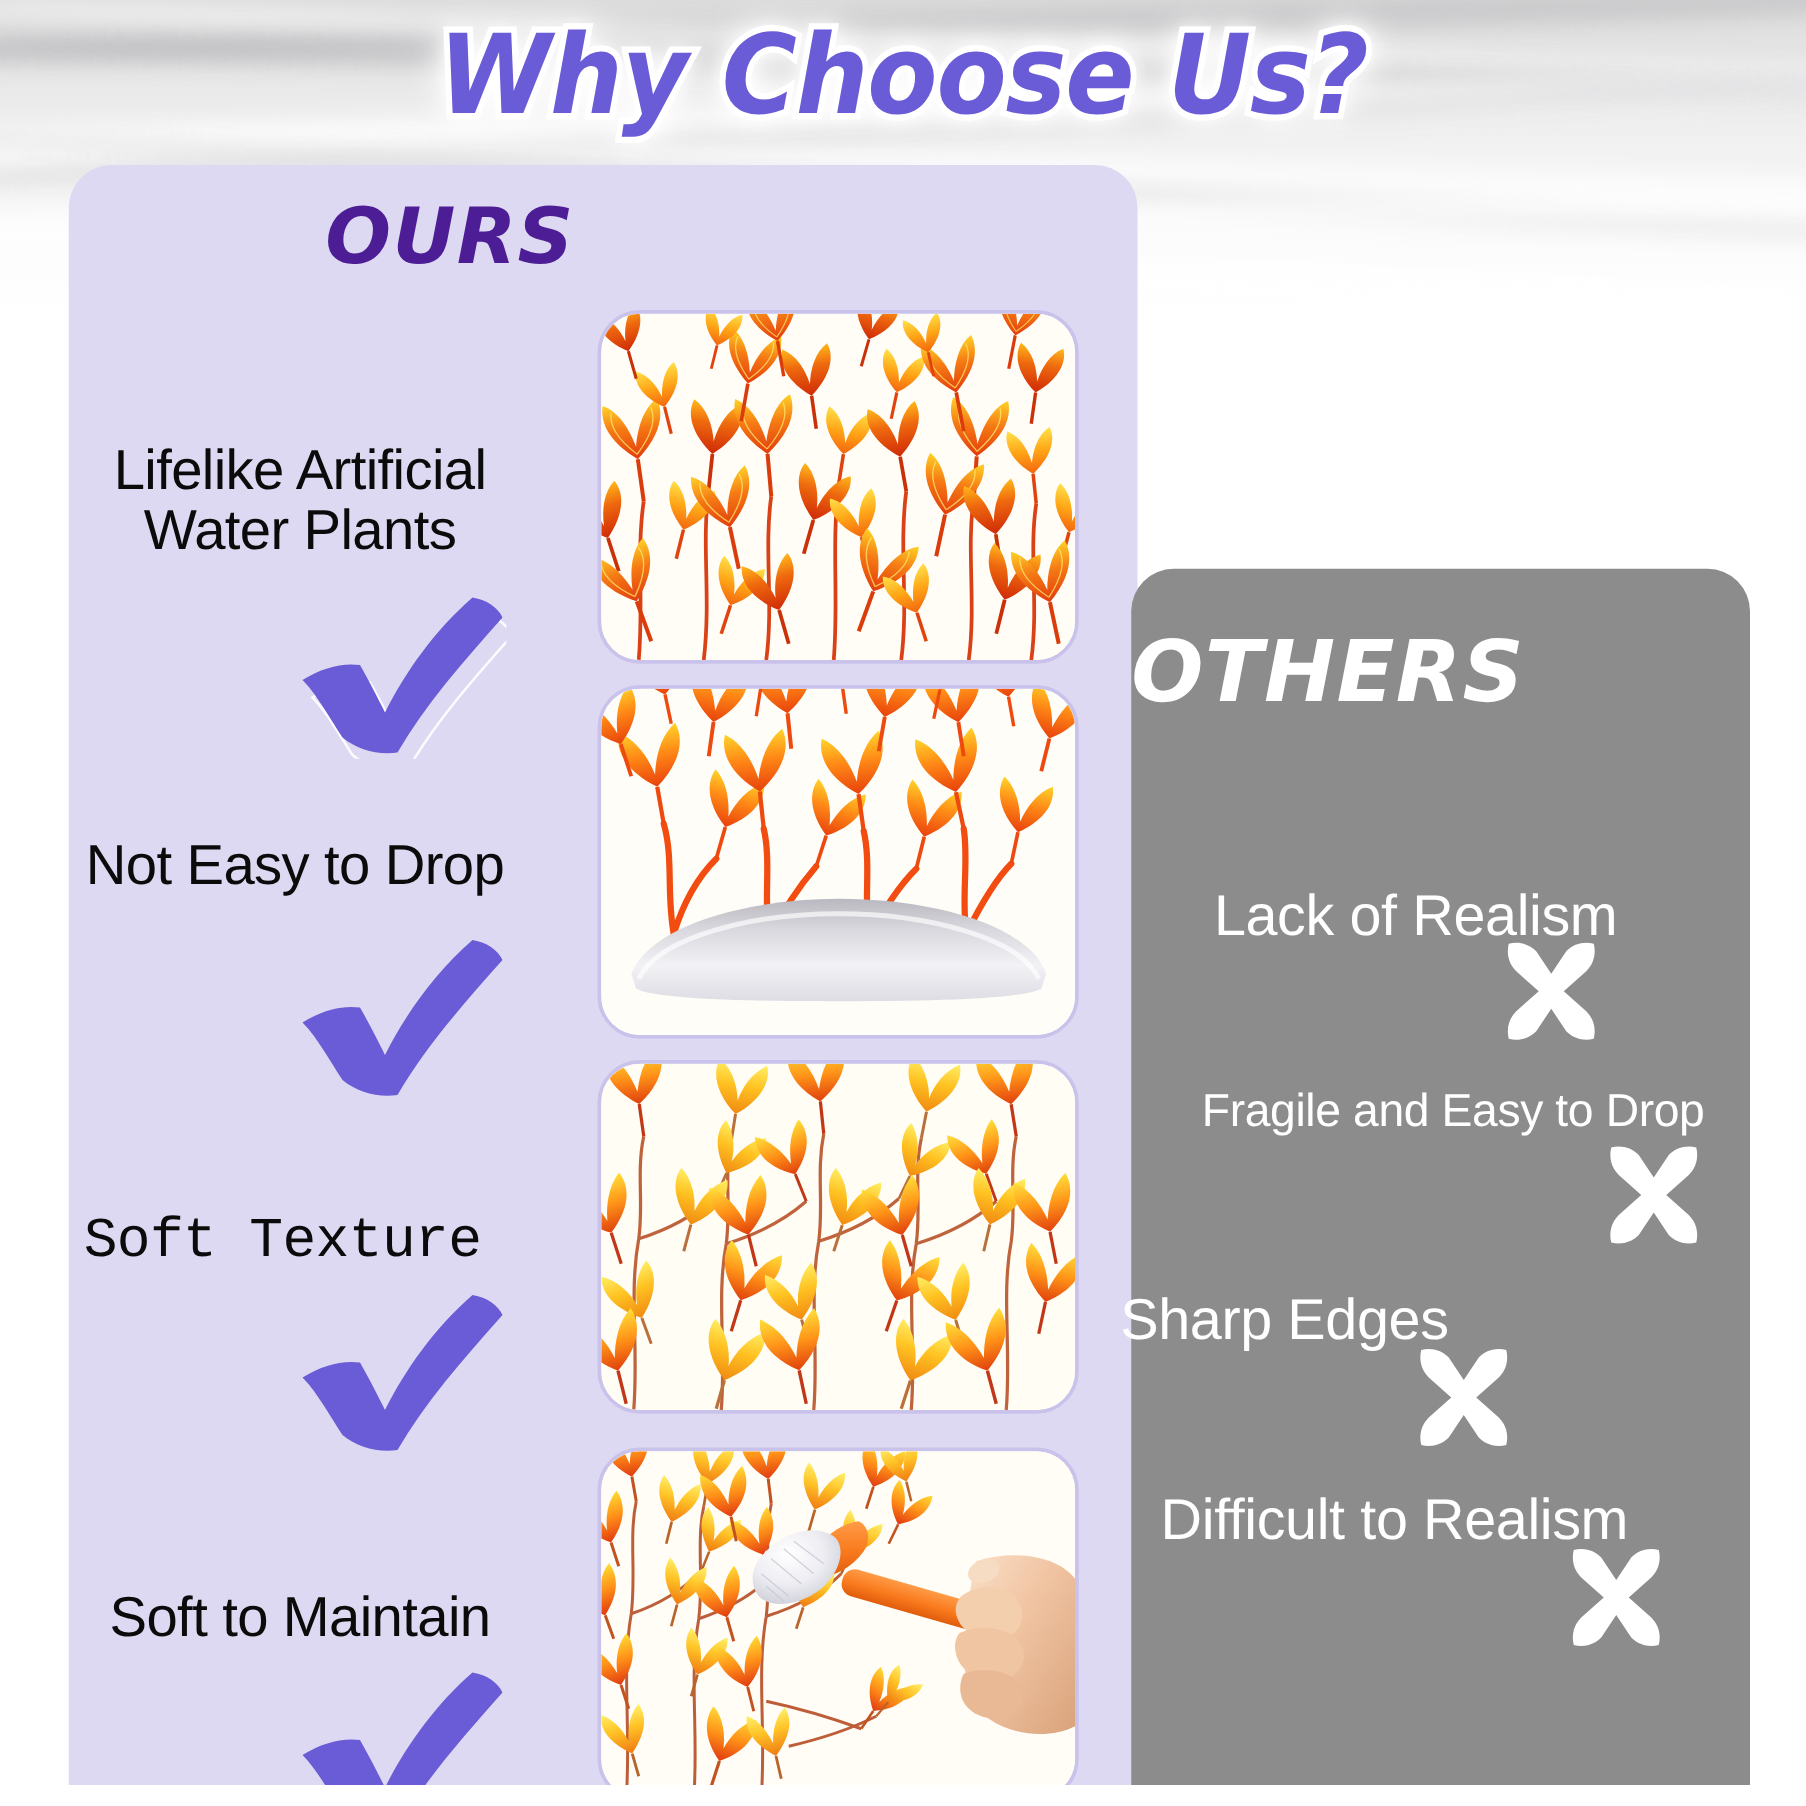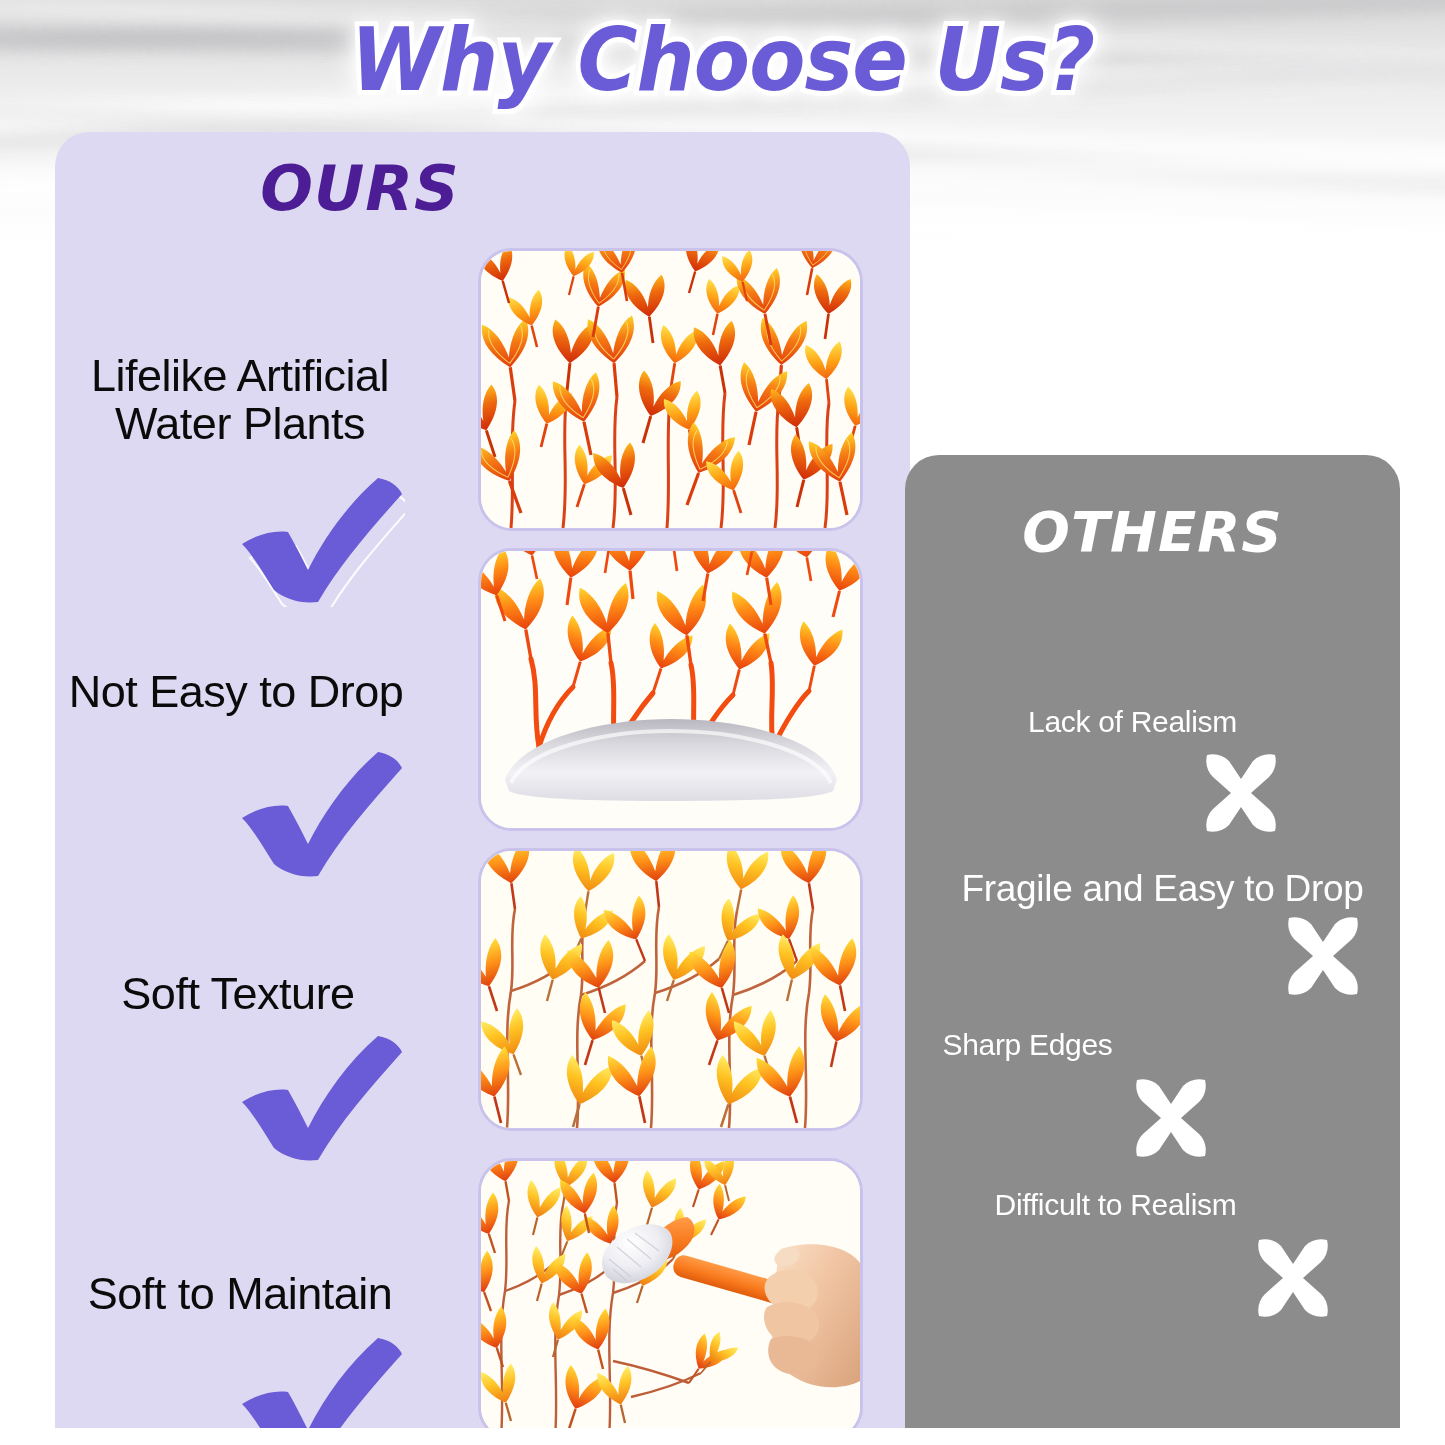--- a/index.html
+++ b/index.html
@@ -73,28 +73,28 @@
     border:3px solid #c9c2ea;box-sizing:border-box;
   }
   .card .inner{position:absolute;inset:0;overflow:hidden;}
 
   
   .others-panel{
     position:absolute;left:905px;top:455px;width:495px;height:990px;
     background:#8c8c8c;border-radius:34px 34px 0 0;
   }
   .others-head{
-    position:absolute;left:0;top:44px;width:495px;text-align:center;
+    position:absolute;left:0;top:44px;width:495px;
     font-family:"DejaVu Sans","Liberation Sans",sans-serif;
-    font-weight:bold;font-style:italic;font-size:56px;color:#ffffff;
+    font-weight:bold;font-style:italic;font-size:68px;color:#ffffff;
     letter-spacing:1px;
   }
   .con{position:absolute;width:495px;}
   .con .label{position:absolute;width:475px;left:10px;text-align:center;
-    font-size:30px;color:#ffffff;font-weight:400;letter-spacing:-.3px;
+    font-size:46px;color:#ffffff;font-weight:400;letter-spacing:-.3px;
     white-space:nowrap;}
   .con .xm{position:absolute;}
 </style>
 </head>
 <body>
 
 <div id="stage">
 
   <div class="bg-silk">
     <div class="base"></div>
@@ -132,21 +132,21 @@
   <div class="feat" style="top:668px;">
     <div class="label" style="top:0;left:26px;">Not Easy to Drop</div>
     <div class="check" style="left:230px;top:78px;">
       <svg width="175" height="135" viewBox="0 0 175 135">
         <path d="M44 118 C30 96 22 82 12 72 C28 62 44 58 58 60 C66 74 72 86 78 98 C94 66 118 32 148 6 C160 8 168 14 172 22 C140 58 110 92 88 130 C72 132 56 128 44 118 Z" fill="#6a5bd6"></path>
       </svg>
     </div>
   </div>
 
   <div class="feat" style="top:970px;">
-    <div class="label" style="top:0;left:28px;">Soft Texture</div>
+    <div class="label" style="top:0;left:16px;font-family:Liberation Mono, monospace;">Soft Texture</div>
     <div class="check" style="left:230px;top:60px;">
       <svg width="175" height="135" viewBox="0 0 175 135">
         <path d="M44 118 C30 96 22 82 12 72 C28 62 44 58 58 60 C66 74 72 86 78 98 C94 66 118 32 148 6 C160 8 168 14 172 22 C140 58 110 92 88 130 C72 132 56 128 44 118 Z" fill="#6a5bd6"></path>
       </svg>
     </div>
   </div>
 
   <div class="feat" style="top:1270px;">
     <div class="label" style="top:0;left:30px;">Soft to Maintain</div>
     <div class="check" style="left:230px;top:62px;">

